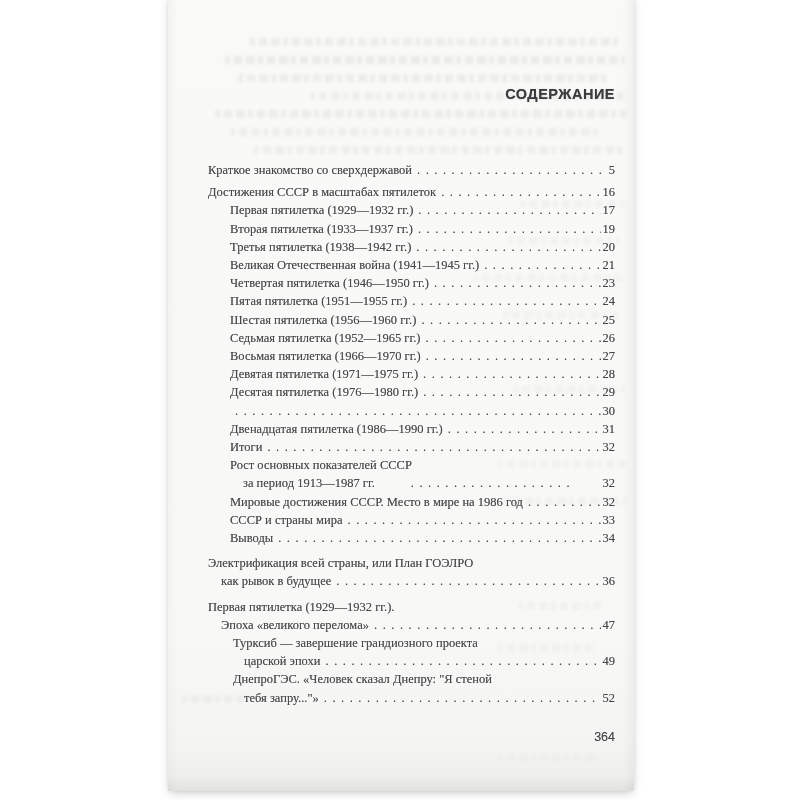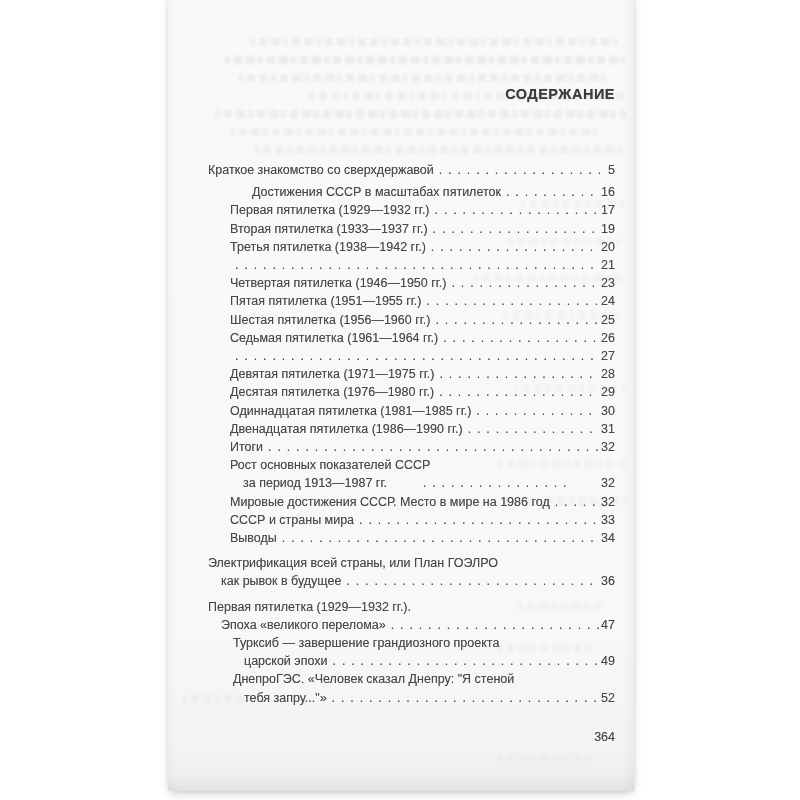--- a/index.html
+++ b/index.html
@@ -46,38 +46,39 @@
     font-size: 12.5px;
     color: #48484c;
     text-shadow: 0 0 0.6px rgba(72,72,76,0.5);
     z-index: 2;
   }
   .toc-line {
     display: flex;
     align-items: baseline;
     line-height: 18.2px;
     white-space: nowrap;
+    font-family: Liberation Serif, serif;
   }
   .toc-text { flex: 0 0 auto; white-space: pre; }
   .dots {
     flex: 1 1 auto;
     min-width: 0;
     overflow: hidden;
     white-space: nowrap;
     letter-spacing: 1.2px;
     margin-left: 5px;
   }
   .toc-page { flex: 0 0 auto; margin-left: 2px; }
   .lvl0 { padding-left: 0; }
   .lvl0.cont { padding-left: 13px; }
   .lvl1 { padding-left: 22px; }
   .lvl1.cont { padding-left: 35px; gap: 31px; }
   .lvl2 { padding-left: 25px; }
   .lvl2.cont { padding-left: 36px; }
-  .gap-sm { margin-top: 4px; margin-left: 44px; }
+  .gap-sm { margin-top: 4px; }
   .gap-md { margin-top: 7px; }
   .folio {
     position: absolute;
     top: 736px; left: 40px; right: 19px;
     text-align: right;
     font-size: 12.5px;
     color: #47474b;
     text-shadow: 0 0 0.6px rgba(71,71,75,0.5);
     z-index: 2;
   }
@@ -141,59 +142,60 @@
         <span class="toc-text">Вторая пятилетка (1933—1937 гг.)</span>
         <span class="dots">. . . . . . . . . . . . . . . . . . . . . . . . . . . . . . . . . . . . . . . . . . . . . . . . . . . . . . . . . . . . </span>
         <span class="toc-page">19</span>
       </div>
       <div class="toc-line lvl1">
         <span class="toc-text">Третья пятилетка (1938—1942 гг.)</span>
         <span class="dots">. . . . . . . . . . . . . . . . . . . . . . . . . . . . . . . . . . . . . . . . . . . . . . . . . . . . . . . . . . . . </span>
         <span class="toc-page">20</span>
       </div>
       <div class="toc-line lvl1">
+        <span class="toc-text">Великая Отечественная война (1941—1945 гг.)</span>
         <span class="dots">. . . . . . . . . . . . . . . . . . . . . . . . . . . . . . . . . . . . . . . . . . . . . . . . . . . . . . . . . . . . </span>
         <span class="toc-page">21</span>
       </div>
       <div class="toc-line lvl1">
         <span class="toc-text">Четвертая пятилетка (1946—1950 гг.)</span>
         <span class="dots">. . . . . . . . . . . . . . . . . . . . . . . . . . . . . . . . . . . . . . . . . . . . . . . . . . . . . . . . . . . . </span>
         <span class="toc-page">23</span>
       </div>
       <div class="toc-line lvl1">
         <span class="toc-text">Пятая пятилетка (1951—1955 гг.)</span>
         <span class="dots">. . . . . . . . . . . . . . . . . . . . . . . . . . . . . . . . . . . . . . . . . . . . . . . . . . . . . . . . . . . . </span>
         <span class="toc-page">24</span>
       </div>
       <div class="toc-line lvl1">
         <span class="toc-text">Шестая пятилетка (1956—1960 гг.)</span>
         <span class="dots">. . . . . . . . . . . . . . . . . . . . . . . . . . . . . . . . . . . . . . . . . . . . . . . . . . . . . . . . . . . . </span>
         <span class="toc-page">25</span>
       </div>
       <div class="toc-line lvl1">
-        <span class="toc-text">Седьмая пятилетка (1961—1964 гг.)</span>
+        <span class="toc-text">Седьмая пятилетка (1952—1965 гг.)</span>
         <span class="dots">. . . . . . . . . . . . . . . . . . . . . . . . . . . . . . . . . . . . . . . . . . . . . . . . . . . . . . . . . . . . </span>
         <span class="toc-page">26</span>
       </div>
       <div class="toc-line lvl1">
+        <span class="toc-text">Восьмая пятилетка (1966—1970 гг.)</span>
         <span class="dots">. . . . . . . . . . . . . . . . . . . . . . . . . . . . . . . . . . . . . . . . . . . . . . . . . . . . . . . . . . . . </span>
         <span class="toc-page">27</span>
       </div>
       <div class="toc-line lvl1">
         <span class="toc-text">Девятая пятилетка (1971—1975 гг.)</span>
         <span class="dots">. . . . . . . . . . . . . . . . . . . . . . . . . . . . . . . . . . . . . . . . . . . . . . . . . . . . . . . . . . . . </span>
         <span class="toc-page">28</span>
       </div>
       <div class="toc-line lvl1">
         <span class="toc-text">Десятая пятилетка (1976—1980 гг.)</span>
         <span class="dots">. . . . . . . . . . . . . . . . . . . . . . . . . . . . . . . . . . . . . . . . . . . . . . . . . . . . . . . . . . . . </span>
         <span class="toc-page">29</span>
       </div>
       <div class="toc-line lvl1">
-        <span class="toc-text">Одиннадцатая пятилетка (1981—1985 гг.)</span>
         <span class="dots">. . . . . . . . . . . . . . . . . . . . . . . . . . . . . . . . . . . . . . . . . . . . . . . . . . . . . . . . . . . . </span>
         <span class="toc-page">30</span>
       </div>
       <div class="toc-line lvl1">
         <span class="toc-text">Двенадцатая пятилетка (1986—1990 гг.)</span>
         <span class="dots">. . . . . . . . . . . . . . . . . . . . . . . . . . . . . . . . . . . . . . . . . . . . . . . . . . . . . . . . . . . . </span>
         <span class="toc-page">31</span>
       </div>
       <div class="toc-line lvl1">
         <span class="toc-text">Итоги</span>

